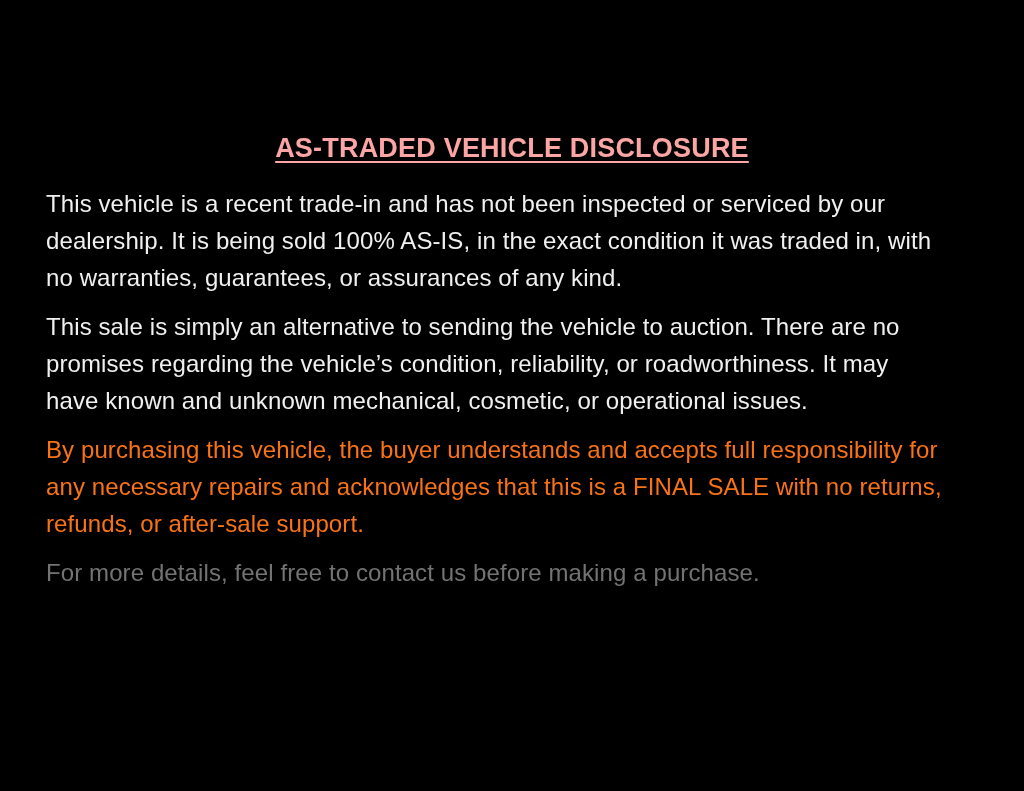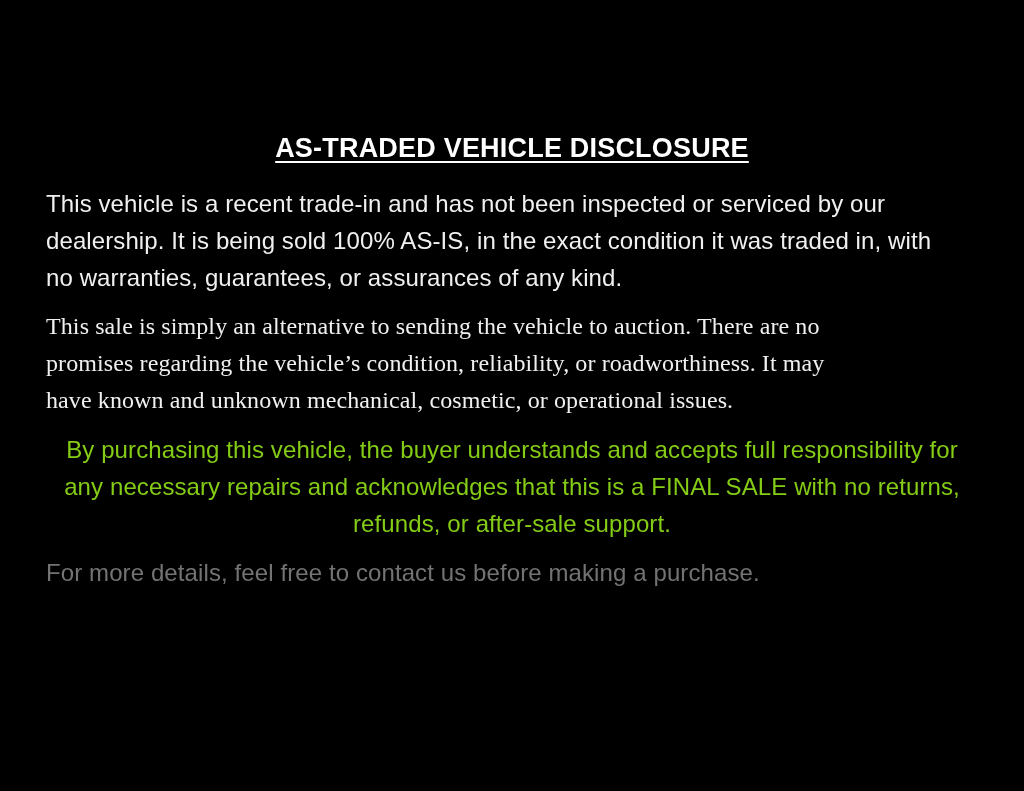--- a/index.html
+++ b/index.html
@@ -37,29 +37,29 @@
     font-weight: 400;
     letter-spacing: 0.1px;
     white-space: pre-line; 
   }
 </style>
 </head>
 <body>
 
 <div class="page" style="background: rgb(0, 0, 0);">
   <div class="content">
-    <h1 class="title" style="color: #ffffff;">AS-TRADED VEHICLE DISCLOSURE</h1>
+    <h1 class="title" style="color: #fca5a5;">AS-TRADED VEHICLE DISCLOSURE</h1>
 
     <p class="para" style="color: rgb(240, 240, 240);">This vehicle is a recent trade-in and has not been inspected or serviced by our
 dealership. It is being sold 100% AS-IS, in the exact condition it was traded in, with
 no warranties, guarantees, or assurances of any kind.</p>
 
-    <p class="para" style="color: rgb(240, 240, 240); font-family: Liberation Serif, serif;">This sale is simply an alternative to sending the vehicle to auction. There are no
+    <p class="para" style="color: rgb(240, 240, 240);">This sale is simply an alternative to sending the vehicle to auction. There are no
 promises regarding the vehicle’s condition, reliability, or roadworthiness. It may
 have known and unknown mechanical, cosmetic, or operational issues.</p>
 
-    <p class="para" style="color: #84cc16; text-align: center;">By purchasing this vehicle, the buyer understands and accepts full responsibility for
+    <p class="para" style="color: #f97316;">By purchasing this vehicle, the buyer understands and accepts full responsibility for
 any necessary repairs and acknowledges that this is a FINAL SALE with no returns,
 refunds, or after-sale support.</p>
 
     <p class="para" style="color: #737373;">For more details, feel free to contact us before making a purchase.</p>
   </div>
 </div>
 
 </body></html>

